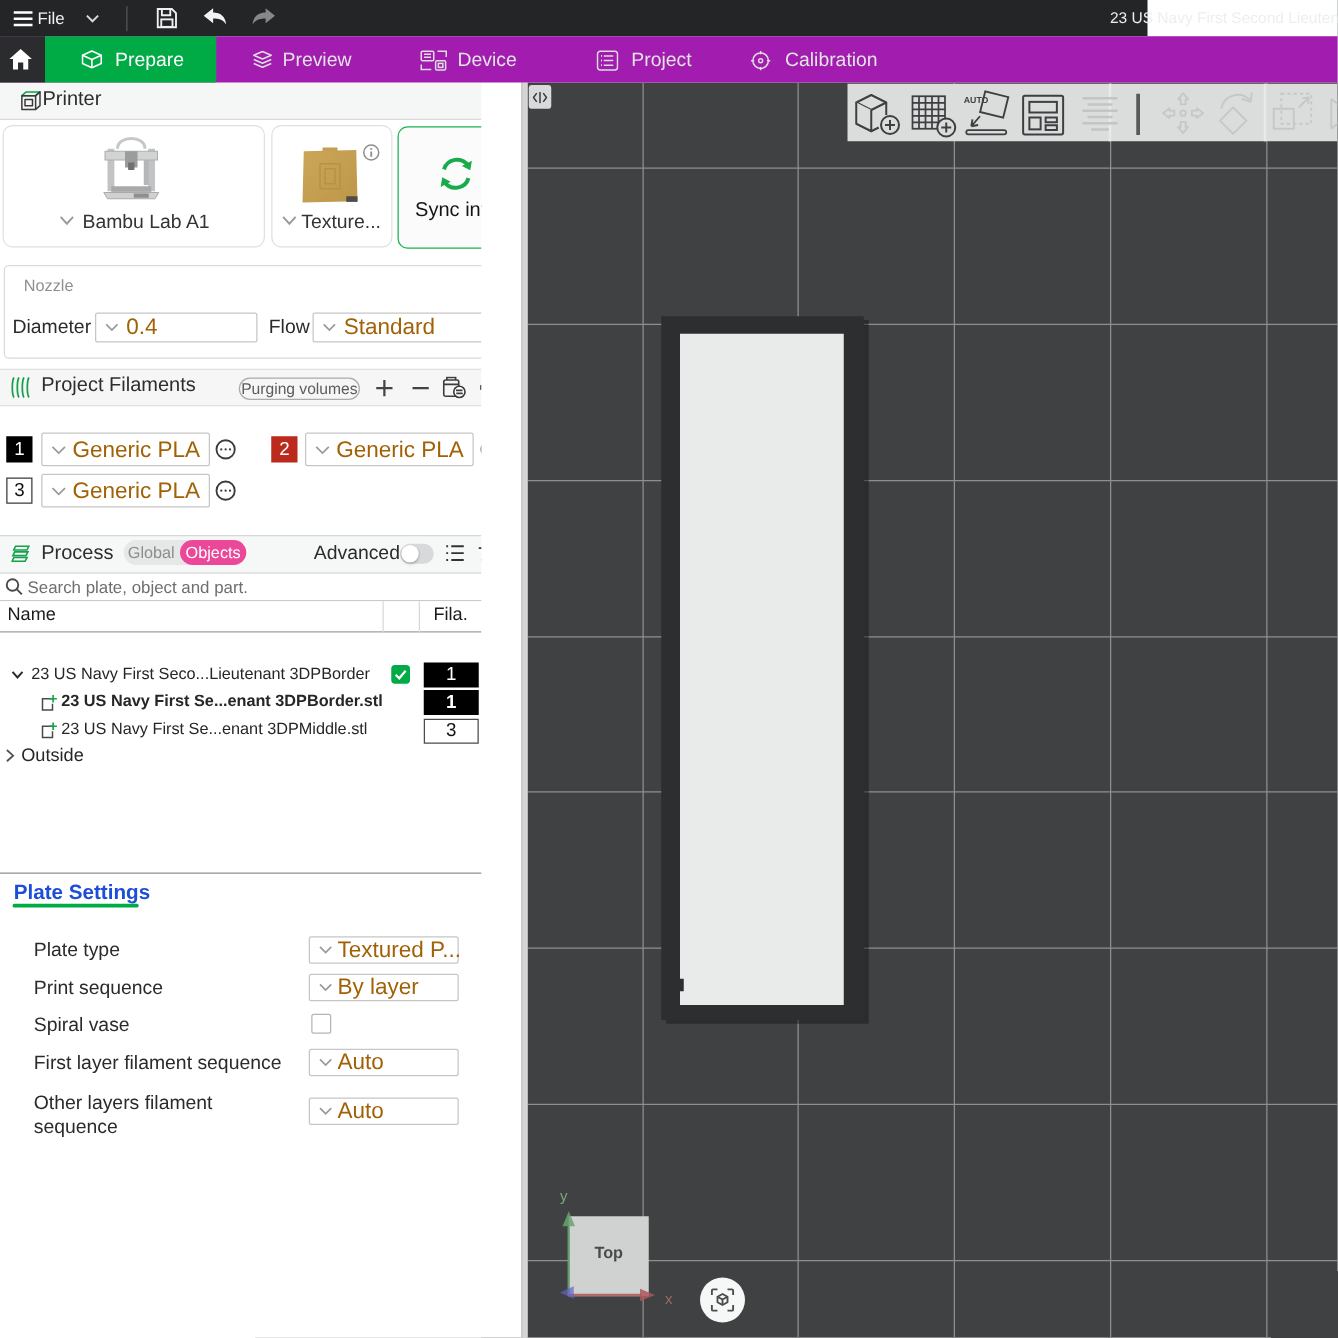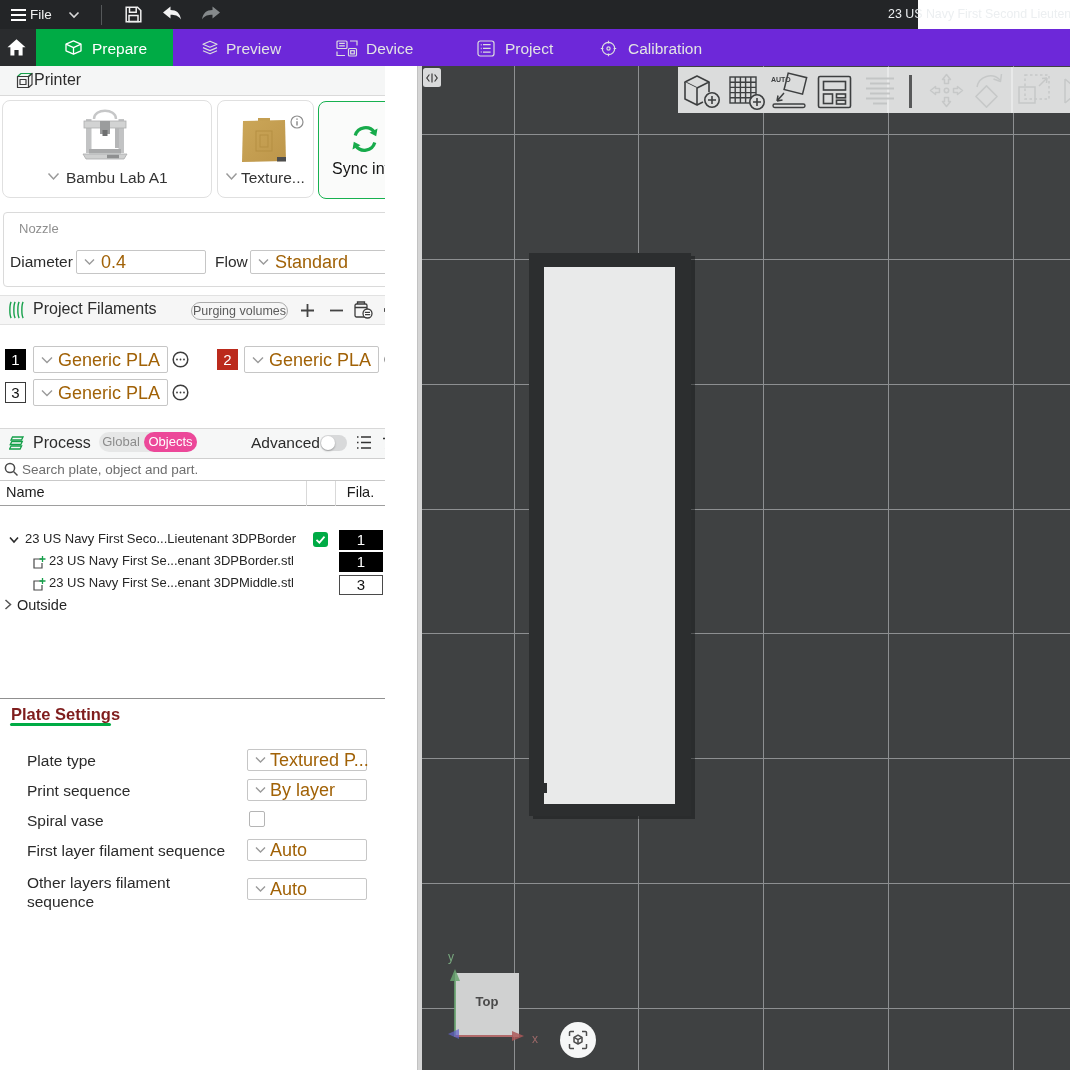--- a/index.html
+++ b/index.html
@@ -5,21 +5,21 @@
   * { margin:0; padding:0; box-sizing:border-box; }
   html,body { width:1070px; height:1070px; overflow:hidden; background:#fff;
     font-family:"Liberation Sans", sans-serif; }
   .abs { position:absolute; }
   svg { display:block; }
   
   #titlebar { left:0; top:0; width:918px; height:29px; background:#232527; }
   #titlebar .ttl { position:absolute; left:888px; top:7px; width:182px; overflow:hidden;
      white-space:nowrap; color:#eceff1; font-size:12.4px; }
   
-  #tabbar { left:0; top:29px; width:1070px; height:37px; background:#6d28d9; }
+  #tabbar { left:0; top:29px; width:1070px; height:37px; background:#a21caf; }
   .tabtxt { position:absolute; top:11px; font-size:15.5px; color:#e2e4e4; white-space:nowrap; }
   
   #panel { left:0; top:66px; width:385px; height:1004px; background:#fff; overflow:hidden; }
   #scrollstrip { left:417px; top:66px; width:5px; height:1004px; background:#d5d5d5; border-left:1px solid #c2c2c2;}
   .dropbox { position:absolute; border:1px solid #c6c6c6; border-radius:2px; background:#fff;
      color:#a16207; font-size:18px; }
   .dropbox .dtx { position:absolute; left:24px; top:50%; transform:translateY(-50%); white-space:nowrap; overflow:hidden; }
   .dchev { position:absolute; left:7px; top:50%; margin-top:-4px; }
   .lbl { position:absolute; color:#2b2b2b; font-size:15.5px; white-space:nowrap; }
   .fsq { position:absolute; width:21px; height:21px; font-size:15px; text-align:center; line-height:21px; }
@@ -362,21 +362,21 @@
         <path d="M1 1.5 L5 6 L9 1.5" stroke="#2b2b2b" stroke-width="1.6" fill="none"></path>
       </svg>
   <span style="position:absolute;left:25px;top:3px;">23 US Navy First Seco...Lieutenant 3DPBorder</span>
   <div style="position:absolute;left:313px;top:4px;width:15px;height:15px;border-radius:3px;background:#00ab45;">
     <svg width="15" height="15" viewBox="0 0 15 15">
           <path d="M3.5 7.8 L6.4 10.6 L11.5 4.6" stroke="#fff" stroke-width="1.8" fill="none"></path>
         </svg>
   </div>
   <div class="badge" style="top:2px;background:#000;color:#fff;">1</div>
 </div>
-<div class="trow" style="top:484px;">
+<div class="trow" style="top:484px;font-weight:bold;">
   <svg style="position:absolute;left:32px;top:5px;" width="14" height="15" viewBox="0 0 14 15">
     <path d="M10 4 H2 V13 H10 V8" fill="none" stroke="#4a4a4a" stroke-width="1.2"></path>
     <path d="M10.5 1 V7 M7.5 4 H13.5" stroke="#15a04a" stroke-width="1.3"></path>
   </svg>
   <span style="position:absolute;left:49px;top:3px;">23 US Navy First Se...enant 3DPBorder.stl</span>
   <div class="badge" style="top:2px;background:#000;color:#fff;">1</div>
 </div>
 <div class="trow" style="top:506px;">
   <svg style="position:absolute;left:32px;top:5px;" width="14" height="15" viewBox="0 0 14 15">
     <path d="M10 4 H2 V13 H10 V8" fill="none" stroke="#4a4a4a" stroke-width="1.2"></path>
@@ -386,21 +386,21 @@
   <div class="badge" style="top:3px;background:#fff;color:#111;border:1px solid #4a4a4a;line-height:18px;">3</div>
 </div>
 <div class="trow" style="top:528px;">
   <svg style="position:absolute;left:4px;top:5px;" width="8" height="11" viewBox="0 0 8 11">
         <path d="M1.5 1 L6.5 5.5 L1.5 10" stroke="#555" stroke-width="1.5" fill="none"></path>
       </svg>
   <span style="position:absolute;left:17px;top:3px;font-size:14.5px;">Outside</span>
 </div>
 
 <div style="position:absolute;left:0;top:632px;width:417px;height:1px;background:#909090;"></div>
-<div class="lbl" style="left:11px;top:639px;font-size:16.5px;font-weight:bold;color:#7f1d1d;">Plate Settings</div>
+<div class="lbl" style="left:11px;top:639px;font-size:16.5px;font-weight:bold;color:#1d4ed8;">Plate Settings</div>
 <div style="position:absolute;left:10px;top:657px;width:101px;height:3px;border-radius:2px;background:#00ab45;"></div>
 <div class="lbl" style="left:27px;top:686px;">Plate type</div>
 <div class="dropbox" style="left:247px;top:683px;width:120px;height:22px;">
   <svg class="dchev" width="11" height="8" viewBox="0 0 11 8">
         <path d="M1 1.5 L5.5 6 L10 1.5" stroke="#9a9a9a" stroke-width="1.4" fill="none"></path>
       </svg>
   <span class="dtx" style="left:22px;">Textured P...</span>
 </div>
 <div class="lbl" style="left:27px;top:716px;">Print sequence</div>
 <div class="dropbox" style="left:247px;top:713px;width:120px;height:22px;">

